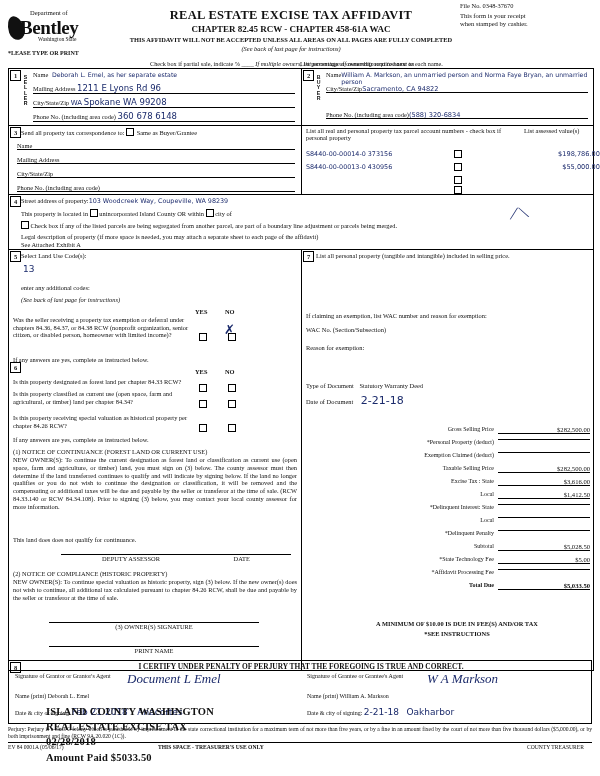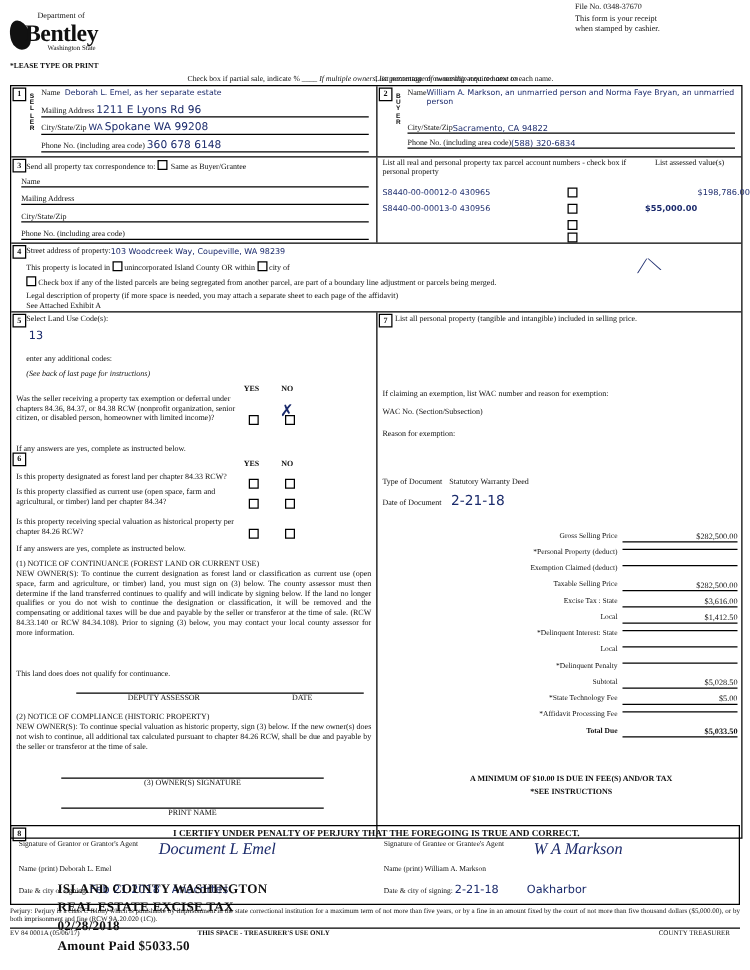--- a/index.html
+++ b/index.html
@@ -51,20 +51,26 @@
     <div class="filenum">
       <span>File No.</span>
       <span>0348-37670</span>
     </div>
     <div class="logo">
       <div class="swoosh"></div>
       <div class="dept">Department of</div>
       <div class="rev">Bentley</div>
       <div class="wash">Washington State</div>
     </div>
+    <div class="title">
+      <div class="t1">REAL ESTATE EXCISE TAX AFFIDAVIT</div>
+      <div class="t2">CHAPTER 82.45 RCW - CHAPTER 458-61A WAC</div>
+      <div class="t3">THIS AFFIDAVIT WILL NOT BE ACCEPTED UNLESS ALL AREAS ON ALL PAGES ARE FULLY COMPLETED</div>
+      <div class="t3" style="font-weight:normal;font-style:italic;">(See back of last page for instructions)</div>
+    </div>
     <div class="rbox" style="top:4px;">
       <div>This form is your receipt</div>
       <div>when stamped by cashier.</div>
     </div>
     <div class="lease">*LEASE TYPE OR PRINT</div>
   </div>
   <div class="checkonly">
     <span>Check box if partial sale, indicate %</span>
     <i>____ If multiple owners, list percentage of ownership next to name on</i>
   </div>
@@ -94,21 +100,21 @@
           <span class="hw" style="font-size:8.5px;">360 678 6148</span>
         </div>
       </div>
       <div class="col-r">
         <div class="num">2</div>
         <div class="side" style="left:12px;top:6px;font-family:'Liberation Sans',sans-serif;">B<br>U<br>Y<br>E<br>R</div>
         <div class="fld" style="left:24px;top:2px;width:262px;">
           <span>Name</span>
           <span class="hwtxt" style="font-size:6.2px;">William A. Markson, an unmarried person and Norma Faye Bryan, an unmarried person</span>
         </div>
-        <div class="fld ul" style="left:24px;top:30px;width:262px;">
+        <div class="fld ul" style="left:24px;top:16px;width:262px;">
           <span>City/State/Zip</span>
           <span class="hwtxt" style="font-size:6.6px;">Sacramento, CA 94822</span>
         </div>
         <div class="fld ul" style="left:24px;top:42px;width:262px;">
           <span>Phone No. (including area code)</span>
           <span class="hwtxt" style="font-size:6.6px;">(588) 320-6834</span>
         </div>
       </div>
     </div>
 
@@ -122,29 +128,29 @@
         </div>
         <div class="fld ul" style="left:8px;top:16px;width:278px;">Name</div>
         <div class="fld ul" style="left:8px;top:30px;width:278px;">Mailing Address</div>
         <div class="fld ul" style="left:8px;top:44px;width:278px;">City/State/Zip</div>
         <div class="fld ul" style="left:8px;top:58px;width:278px;">Phone No. (including area code)</div>
       </div>
       <div class="col-r">
         <div class="fld" style="left:4px;top:1px;width:208px;line-height:1.15;">List all real and personal property tax parcel account numbers - check box if personal property</div>
         <div class="fld" style="left:222px;top:1px;width:80px;">List assessed value(s)</div>
         <div class="fld" style="left:4px;top:24px;width:140px;">
-          <span class="hwtxt" style="font-size:6.4px;">S8440-00-00012-0  430965</span>
+          <span class="hwtxt" style="font-size:6.4px;">S8440-00-00014-0  373156</span>
         </div>
         <div class="fld" style="left:152px;top:24px;"><span class="box"></span></div>
         <div class="fld hwtxt" style="left:214px;top:24px;width:84px;text-align:right;font-size:6.6px;">$198,786.00</div>
         <div class="fld" style="left:4px;top:37px;width:140px;">
           <span class="hwtxt" style="font-size:6.4px;">S8440-00-00013-0  430956</span>
         </div>
         <div class="fld" style="left:152px;top:37px;"><span class="box"></span></div>
-        <div class="fld hwtxt" style="left:214px;top:37px;width:84px;text-align:left;font-size:6.6px;font-weight:bold;">$55,000.00</div>
+        <div class="fld hwtxt" style="left:214px;top:37px;width:84px;text-align:right;font-size:6.6px;">$55,000.00</div>
         <div class="fld" style="left:152px;top:50px;"><span class="box"></span></div>
         <div class="fld" style="left:152px;top:60px;"><span class="box"></span></div>
       </div>
     </div>
 
     <div class="sect" style="height:54px;">
       <div class="num">4</div>
       <div class="fld" style="left:12px;top:2px;width:570px;">
         <span>Street address of property:</span>
         <span class="hwtxt" style="font-size:6.4px;">103 Woodcreek Way, Coupeville, WA 98239</span>
@@ -303,21 +309,21 @@
         <span>William A. Markson</span>
       </div>
       <div class="xs" style="position:absolute;left:6px;top:46px;">
         <span>Date &amp; city of signing:</span>
         <span class="hw" style="font-size:9px;">Feb 21 2018</span>
         <span class="hw" style="font-size:9px;margin-left:8px;margin-top:32px;">Anacortes</span>
       </div>
       <div class="xs" style="position:absolute;left:298px;top:46px;">
         <span>Date &amp; city of signing:</span>
         <span class="hw" style="font-size:9px;">2-21-18</span>
-        <span class="hw" style="font-size:9px;margin-left:21px;text-align:center;">Oakharbor</span>
+        <span class="hw" style="font-size:9px;margin-left:6px;text-align:center;">Oakharbor</span>
       </div>
     </div>
     <div class="tiny" style="margin-top:2px;line-height:1.2;text-align:justify;">Perjury: Perjury is a class C felony which is punishable by imprisonment in the state correctional institution for a maximum term of not more than five years, or by a fine in an amount fixed by the court of not more than five thousand dollars ($5,000.00), or by both imprisonment and fine (RCW 9A.20.020 (1C)).</div>
     <div style="position:relative;margin-top:3px;height:10px;border-top:1px solid #000;">
       <span class="tiny" style="position:absolute;left:0;top:1px;">EV 84 0001A (05/06/17)</span>
       <span class="tiny" style="position:absolute;left:150px;top:1px;font-weight:bold;">THIS SPACE - TREASURER'S USE ONLY</span>
       <span class="tiny" style="position:absolute;right:8px;top:1px;">COUNTY TREASURER</span>
     </div>
   </div>
 

